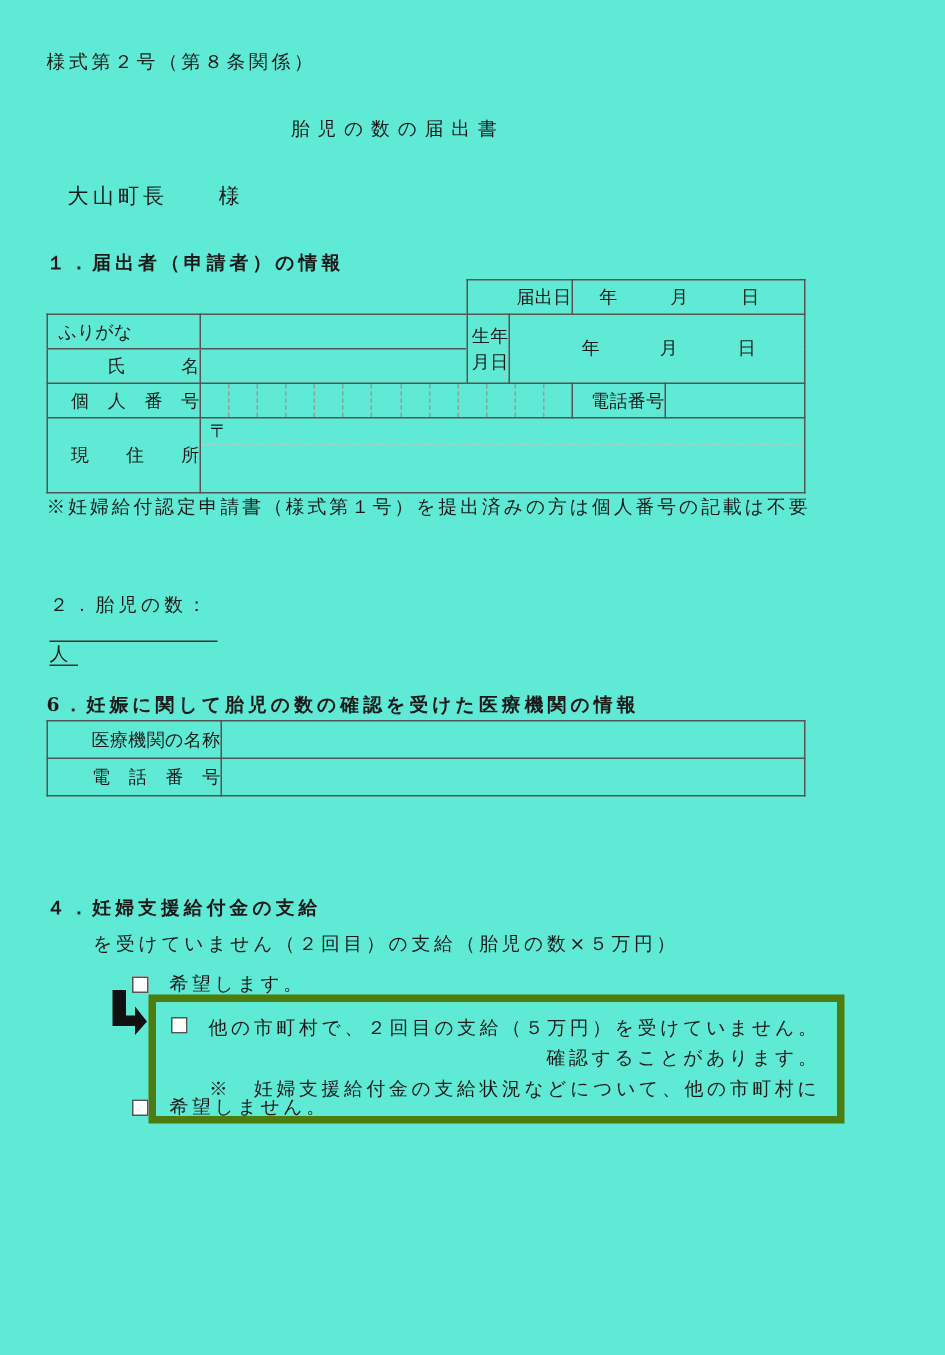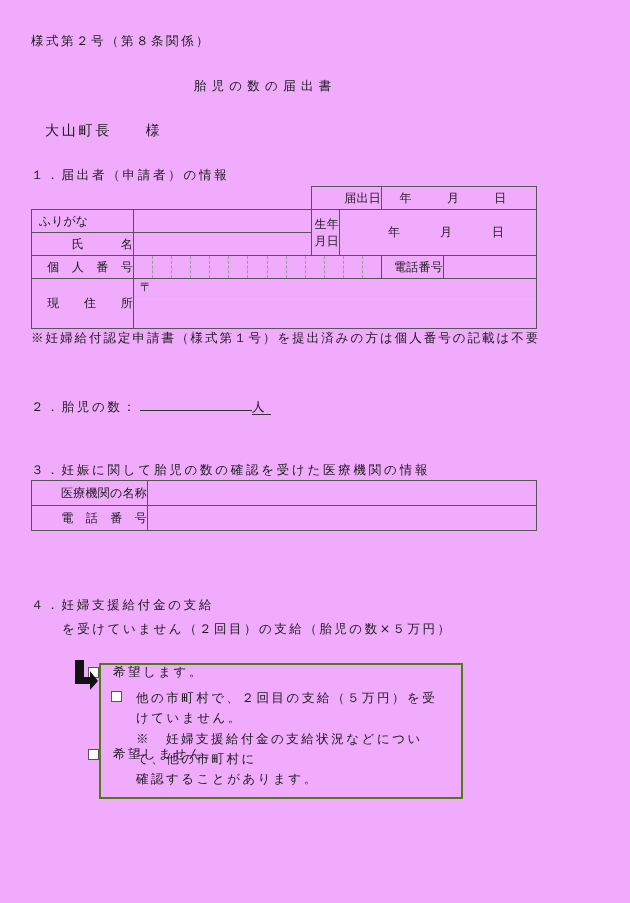--- a/index.html
+++ b/index.html
@@ -12,21 +12,21 @@
     height: 903px;
     position: relative;
     font-family: "DejaVu Serif", "Liberation Serif", serif;
     color: #1a1a1a;
     overflow: hidden;
   }
   .page {
     position: relative;
     width: 630px;
     height: 903px;
-    background: #f0abfc;
+    background: #5eead4;
   }
   
   .abs { position: absolute; }
 
   
   #form-no {
     left: 31px; top: 33px;
     font-size: 12.5px;
     letter-spacing: 0.2em;
   }
@@ -41,20 +41,21 @@
   #addressee {
     left: 45px; top: 122px;
     font-size: 14px;
     letter-spacing: 0.2em;
   }
 
   
   .section-heading {
     font-size: 12.5px;
     letter-spacing: 0.22em;
+    font-weight: bold;
   }
   #sec1-heading { left: 31px; top: 167px; }
   #sec3-heading { left: 31px; top: 462px; }
   #sec4-heading { left: 31px; top: 597px; }
 
   
   #applicant-table {
     left: 31px; top: 186px;
     width: 505px;
     border-collapse: collapse;
@@ -121,20 +122,21 @@
     letter-spacing: 0.16em;
   }
 
   
   #sec2-line {
     left: 31px; top: 395px;
     font-size: 12.5px;
     letter-spacing: 0.22em;
     display: flex;
     align-items: baseline;
+    flex-direction: column;
   }
   #fetus-count-blank {
     display: inline-block;
     min-width: 112px;
     border-bottom: 1px solid #333;
     margin-left: 2px;
     height: 15px;
   }
   #fetus-count-unit {
     border-bottom: 1px solid #333;
@@ -163,45 +165,45 @@
   #benefit-subtitle {
     left: 62px; top: 621px;
     font-size: 12.5px;
     letter-spacing: 0.2em;
   }
   .check-row {
     display: flex;
     align-items: flex-start;
     font-size: 12.5px;
     letter-spacing: 0.2em;
-    margin-top: 16px;
   }
   .checkbox {
     display: inline-block;
     width: 9px; height: 9px;
     border: 1px solid #555;
     margin-right: 14px;
     margin-top: 3px;
     flex: 0 0 auto;
     background: #fff;
   }
   #option-yes { left: 88px; top: 648px; }
   #option-no  { left: 88px; top: 730px; }
 
   #arrow-icon {
     left: 72px; top: 660px;
     width: 26px; height: 30px;
   }
 
   #sub-confirm-box {
     left: 99px; top: 663px;
-    width: 364px;
-    border: 2px solid #4d7c0f;
+    width: 464px;
+    border: 5px solid #4d7c0f;
     padding: 7px 10px 8px 10px;
     box-sizing: border-box;
+    text-align: right;
   }
   #sub-confirm-box .check-row { align-items: flex-start; }
   .sub-lines {
     font-size: 12.5px;
     letter-spacing: 0.2em;
     line-height: 1.62;
   }
   .sub-indent { display: block; }
   .sub-indent2 { display: block; padding-left: 0; }
 </style>
@@ -313,21 +315,21 @@
   </table>
 
   <div class="abs" id="mynumber-note">※妊婦給付認定申請書（様式第１号）を提出済みの方は個人番号の記載は不要</div>
 
   <div class="abs" id="sec2-line">
     <span>２．胎児の数：</span>
     <span id="fetus-count-blank"></span>
     <span id="fetus-count-unit">人</span>
   </div>
 
-  <div class="abs section-heading" id="sec3-heading">３．妊娠に関して胎児の数の確認を受けた医療機関の情報</div>
+  <div class="abs section-heading" id="sec3-heading">6．妊娠に関して胎児の数の確認を受けた医療機関の情報</div>
 
   <table class="abs" id="medical-table">
     <colgroup>
       <col style="width:116px">
       <col style="width:389px">
     </colgroup>
     <tbody>
       <tr>
         <td>
           <div class="lbl">医療機関の名称</div>
@@ -354,22 +356,22 @@
 
   <svg class="abs" id="arrow-icon" viewBox="0 0 26 30">
     <path d="M3,0 L12,0 L12,17 L18,17 L18,11 L26,21 L18,30 L18,24 L3,24 Z" fill="#111111"></path>
   </svg>
 
   <div class="abs" id="sub-confirm-box">
     <div class="check-row">
       <span class="checkbox"></span>
       <span class="sub-lines">
         <span class="sub-indent">他の市町村で、２回目の支給（５万円）を受けていません。</span>
+        <span class="sub-indent2">確認することがあります。</span>
         <span class="sub-indent2">※　妊婦支援給付金の支給状況などについて、他の市町村に</span>
-        <span class="sub-indent2">確認することがあります。</span>
       </span>
     </div>
   </div>
 
   <div class="abs check-row" id="option-no">
     <span class="checkbox"></span>
     <span>希望しません。</span>
   </div>
 
 </div>

